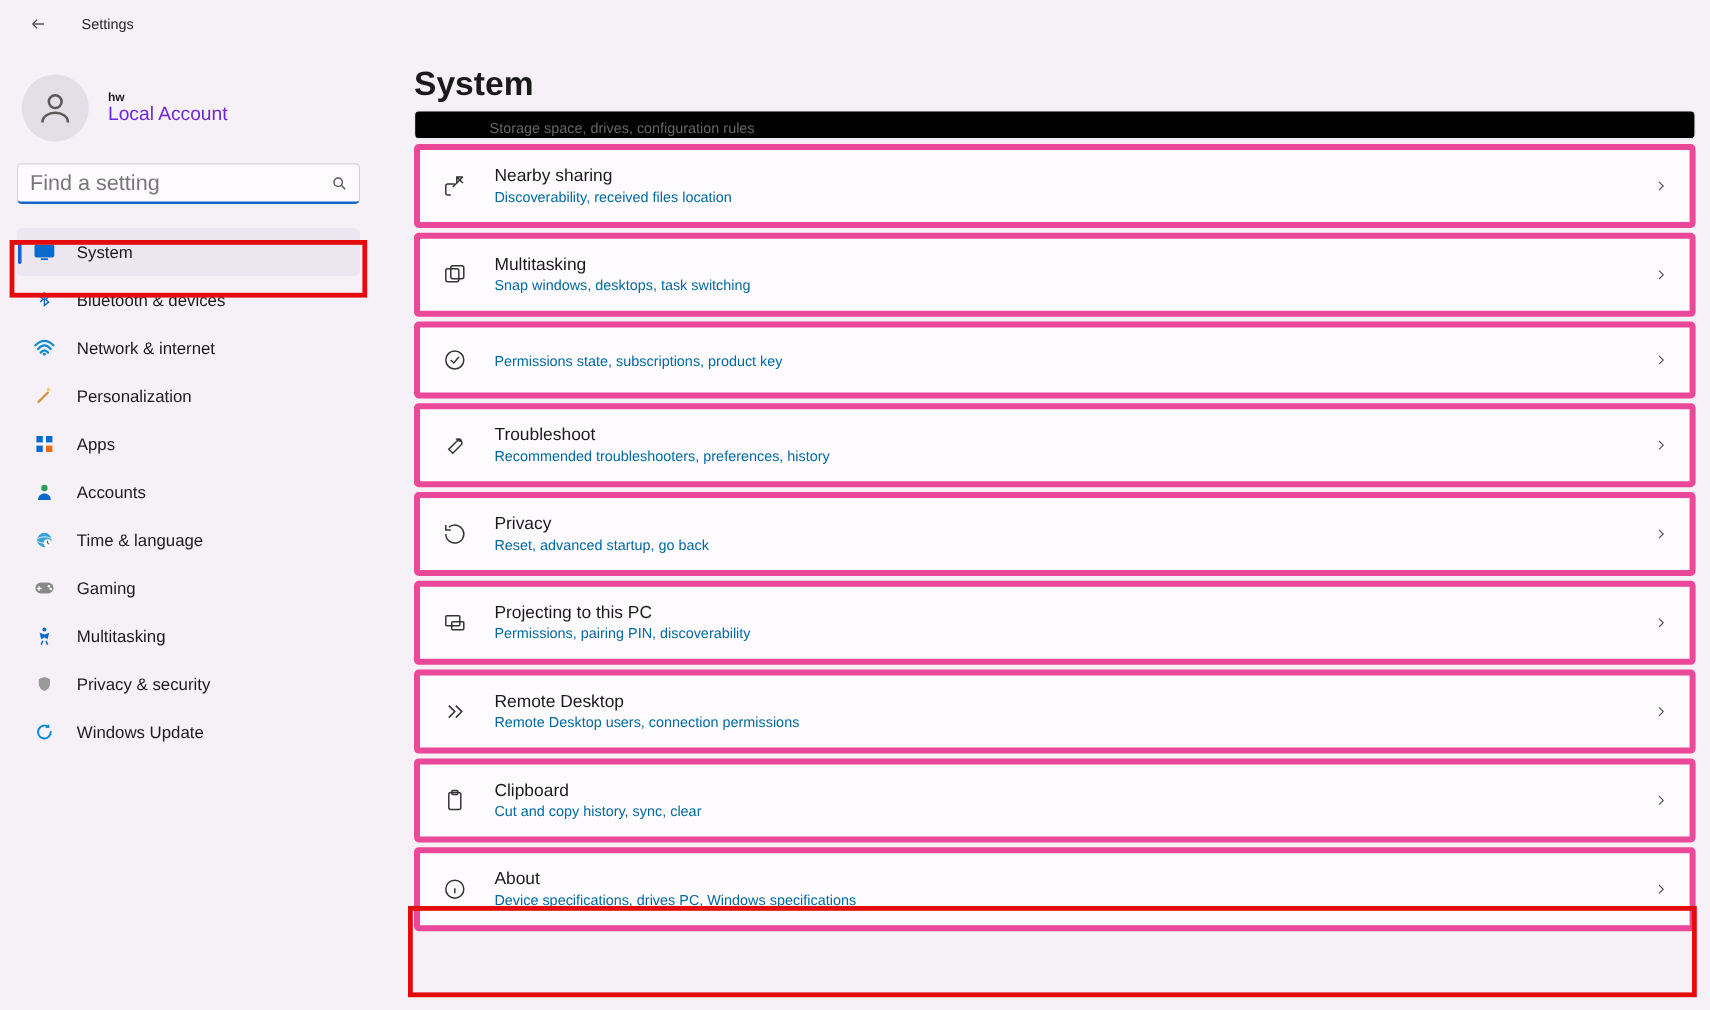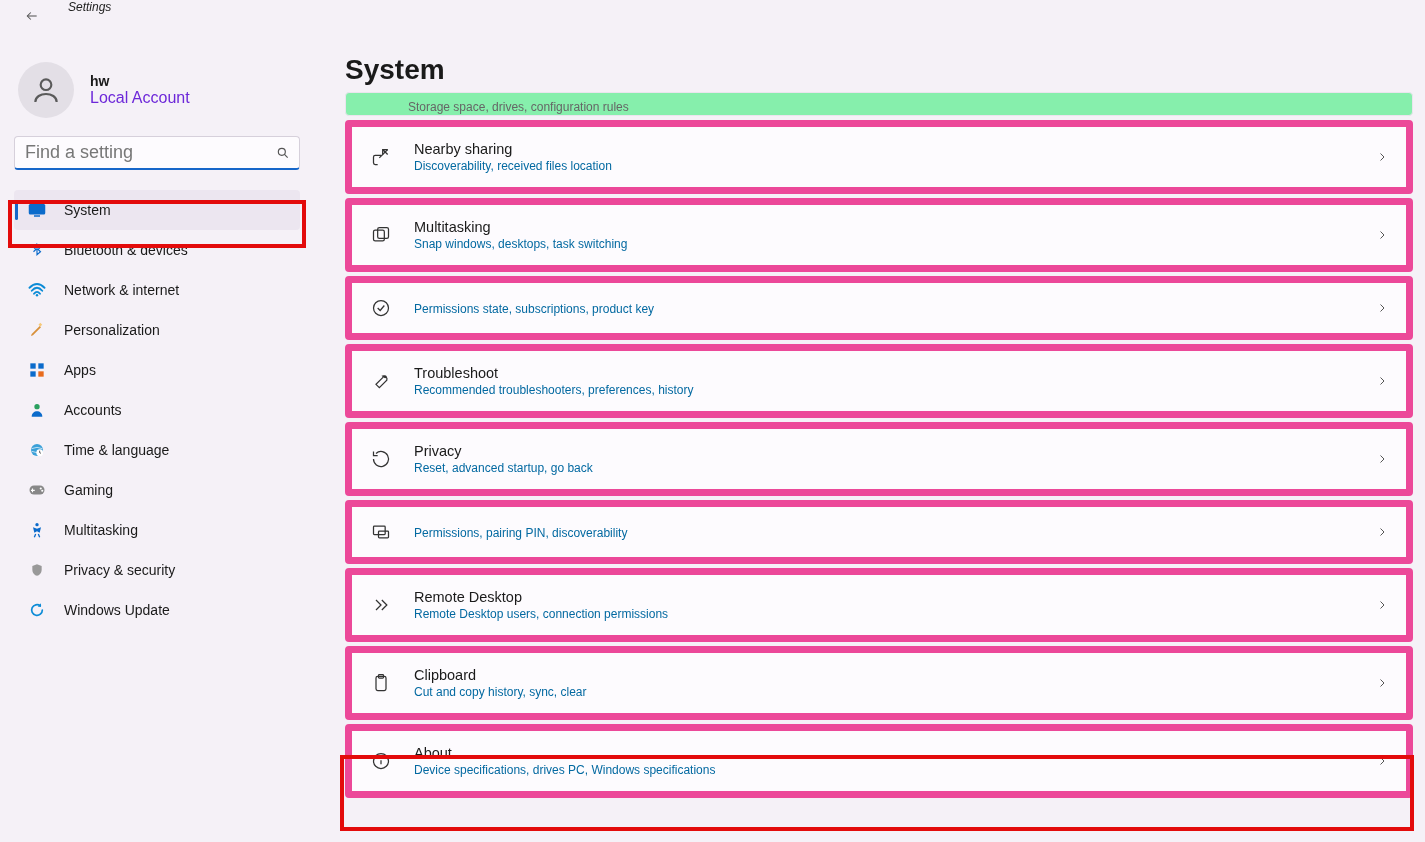--- a/index.html
+++ b/index.html
@@ -9,22 +9,22 @@
       width: 1425px;
       height: 842px;
       overflow: hidden;
       color: #1a1a1a;
     }
 
     
     .topbar {
       height: 40px;
       display: flex;
+      align-items: center;
       padding-left: 16px;
-      font-style: italic;
     }
     .back-btn {
       width: 32px; height: 32px;
       display: flex; align-items: center; justify-content: center;
       color: #555;
       cursor: pointer;
     }
     .window-title {
       font-size: 12px;
       color: #222;
@@ -45,21 +45,21 @@
       gap: 16px;
       padding: 10px 4px 18px 4px;
     }
     .avatar {
       width: 56px; height: 56px;
       border-radius: 50%;
       background: #e3dfe6;
       display: flex; align-items: center; justify-content: center;
       color: #5a5a5a;
     }
-    .user-name { font-size: 14px; font-weight: 600; }
+    .user-name { font-size: 10px; font-weight: 600; }
     .user-sub { font-size: 16px; color: #6d28d9; }
 
     .search-wrap {
       position: relative;
       margin: 0 20px 20px 0;
     }
     .search-input {
       width: 100%;
       height: 34px;
       border: 1px solid #d6d0db;
@@ -129,31 +129,31 @@
       font-size: 28px;
       font-weight: 600;
       margin: 14px 0 6px 0;
     }
     .cards {
       display: flex;
       flex-direction: column;
       gap: 4px;
     }
     .card-partial {
-      background: #86efac;
+      background: #000000;
       border: 1px solid #eae5ee;
       border-radius: 4px;
       padding: 0 18px 10px 62px;
       height: 24px;
       overflow: hidden;
     }
     .card-partial .card-sub { font-size: 12px; color: #666; line-height: 24px; }
     .card {
       background: #fdfbfe;
-      border: 7px solid #ec4899;
+      border: 5px solid #ec4899;
       border-radius: 4px;
       padding: 14px 18px;
       display: flex;
       align-items: center;
       cursor: pointer;
       gap: 22px;
       min-height: 64px;
     }
     .card-icon {
       width: 22px; height: 22px;
@@ -413,20 +413,21 @@
     </div>
 
     <div class="card">
       <div class="card-icon">
         <svg width="20" height="20" viewBox="0 0 24 24" fill="none" stroke="currentColor" stroke-width="1.5">
             <rect x="3" y="5" width="14" height="10" rx="1"></rect>
             <rect x="9" y="11" width="12" height="8" rx="1"></rect>
           </svg>
       </div>
       <div class="card-body">
+        <div class="card-title">Projecting to this PC</div>
         <div class="card-sub">Permissions, pairing PIN, discoverability</div>
       </div>
       <span class="chevron">
         <svg width="12" height="14" viewBox="0 0 24 24" fill="none" stroke="currentColor" stroke-width="2">
             <polyline points="9,5 16,12 9,19"></polyline>
           </svg>
       </span>
     </div>
 
     <div class="card">

